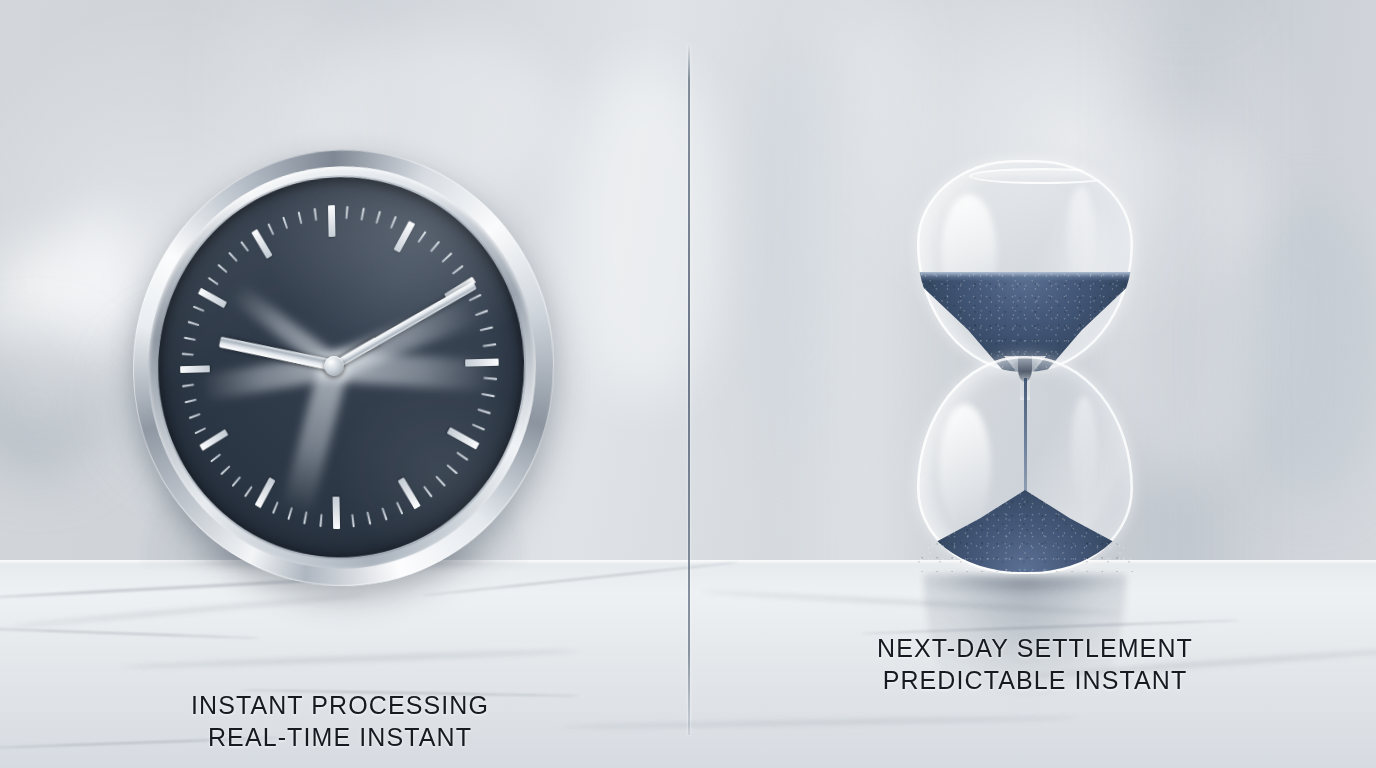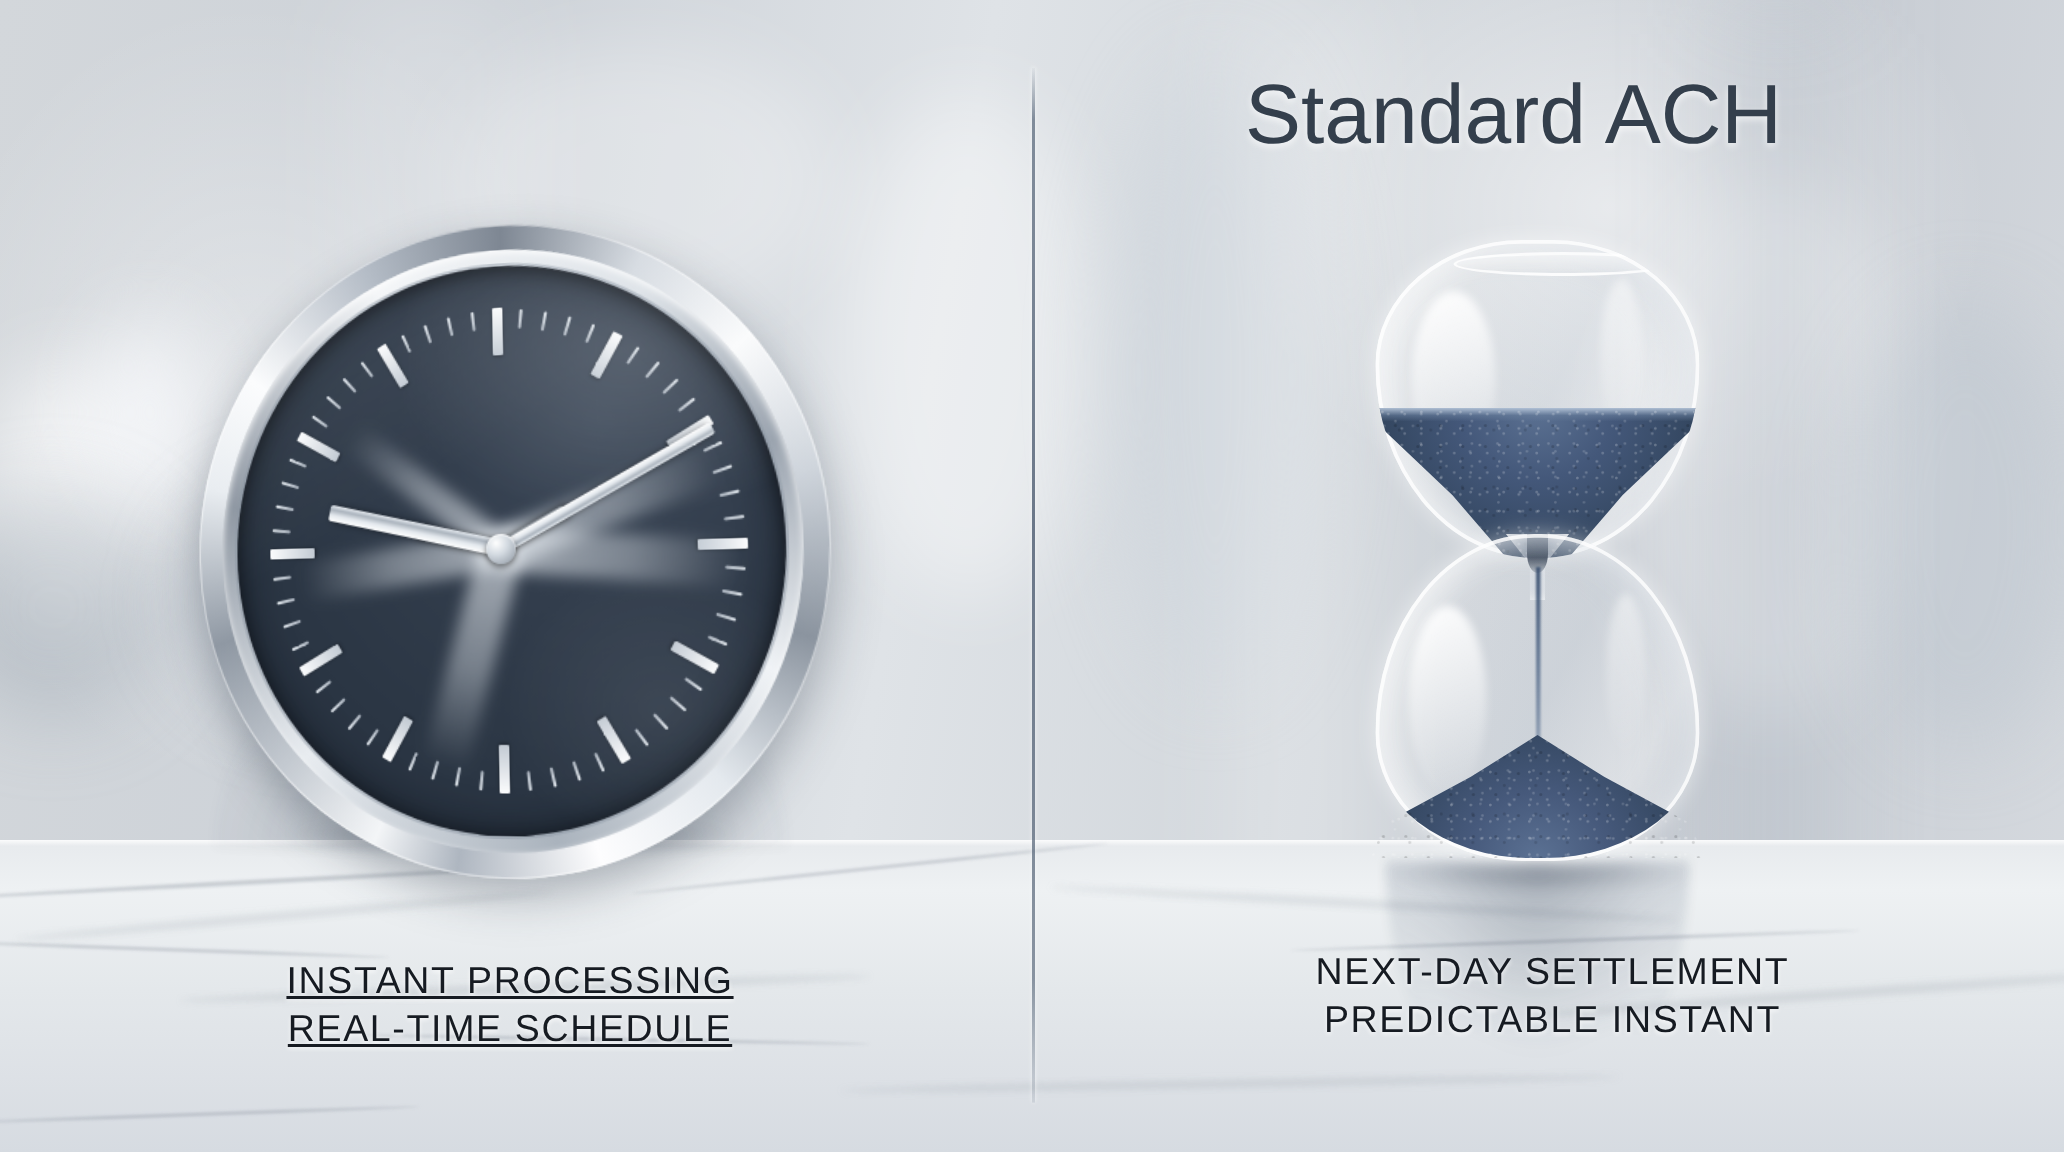--- a/index.html
+++ b/index.html
@@ -76,21 +76,21 @@
     text-shadow:0 2px 5px rgba(255,255,255,0.70);
   }
 
   
   .caption {
     position:absolute; text-align:center; line-height:1.26;
     font-size:25px; font-weight:400; color:#161b22;
     letter-spacing:1.1px;
     text-shadow:0 1px 3px rgba(255,255,255,0.8);
   }
-  #caption-left  { left:124px; top:639px; width:432px;text-decoration:underline; }
+  #caption-left  { left:124px; top:690px; width:432px; }
   #caption-right { left:790px; top:633px; width:490px; }
   .caption span { display:block; }
 
   
   #clock-wrap { position:absolute; left:118px; top:148px; width:436px; height:448px; }
   #clock-shadow {
     position:absolute; left:70px; top:396px; width:310px; height:26px;
     background:radial-gradient(ellipse at 50% 50%, rgba(60,70,84,0.42), rgba(60,70,84,0) 70%);
     filter:blur(5px);
   }
@@ -540,24 +540,23 @@
         <div class="hand" id="hand-min" style="transform: rotate(62deg);">
             <i></i>
           </div>
         <div id="hub"></div>
       </div>
     </div>
   </div>
 
   <div class="caption" id="caption-left">
     <span>INSTANT PROCESSING</span>
-    <span>REAL-TIME SCHEDULE</span>
+    <span>REAL-TIME INSTANT</span>
   </div>
 
-  <div class="panel-title" id="title-right">Standard ACH</div>
 
   <div id="hg-wrap">
     <div id="hg-shadow"></div>
     <div id="hg-reflection"></div>
 
     <div class="bulb" id="bulb-top">
       <div class="bulb-rim"></div>
       <div class="bulb-hl" style="left:24px; top:34px; width:56px; height:120px;"></div>
       <div class="bulb-hl" style="left:150px; top:26px; width:28px; height:104px; opacity:0.55;"></div>
       <div id="sand-top">

